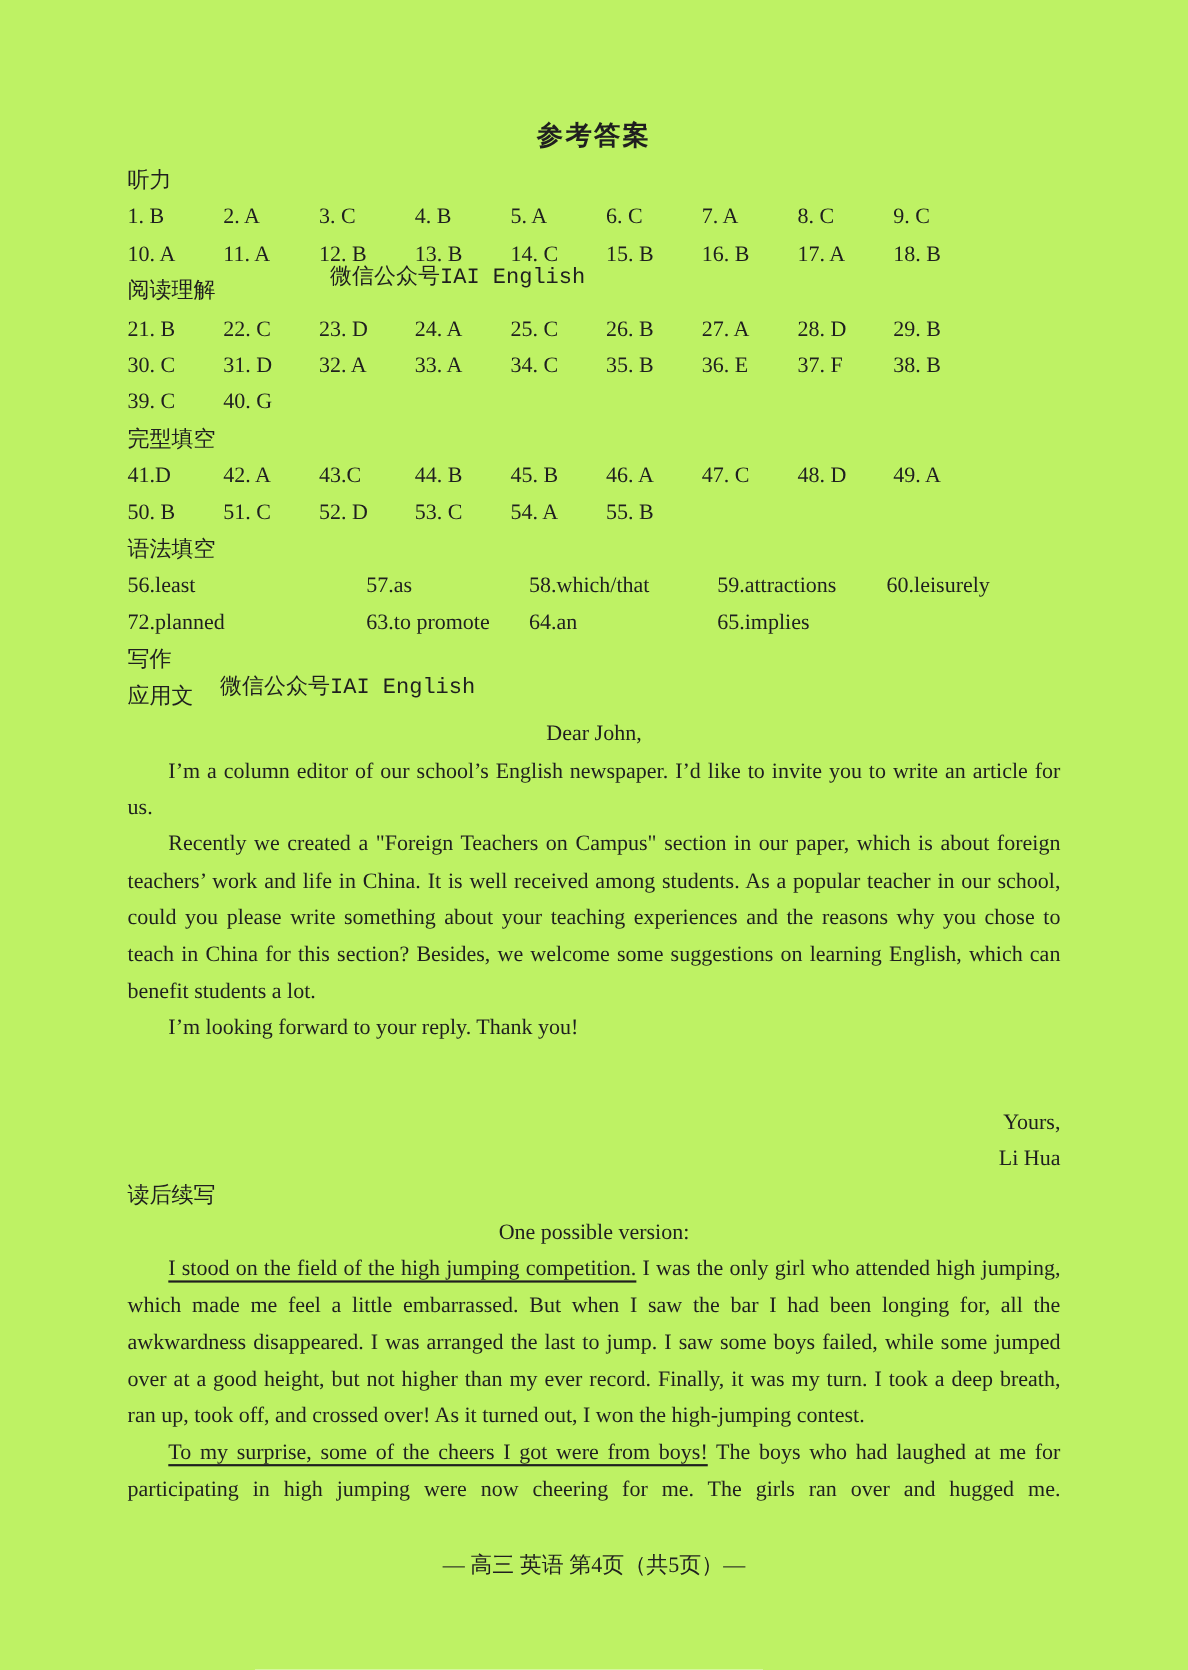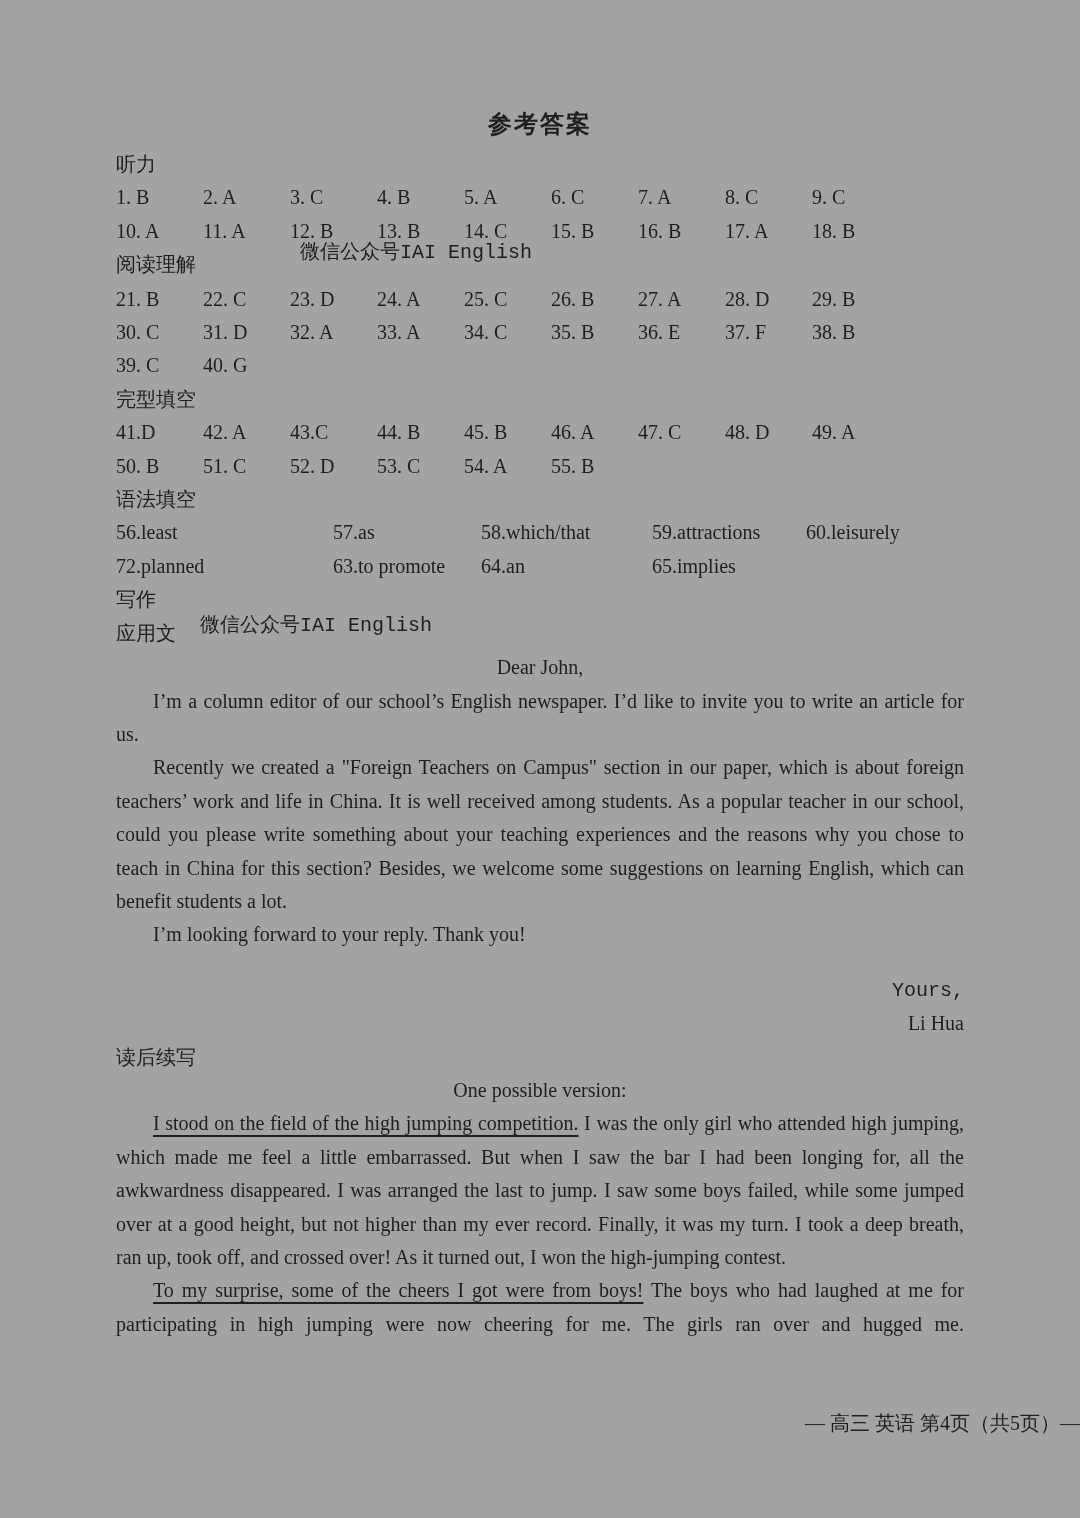--- a/index.html
+++ b/index.html
@@ -1,21 +1,21 @@
 <!DOCTYPE html>
 <html><head>
 <meta charset="utf-8">
 <style>
   * { margin: 0; padding: 0; box-sizing: border-box; }
   html, body { background: #ffffff; }
   .page {
     position: relative;
     width: 1080px;
     height: 1518px;
-    background: #a3a3a3;
+    background: #bef264;
     color: #1f1f1f;
     font-family: "Liberation Serif", "DejaVu Serif", serif;
     font-size: 20px;
     padding: 106px 116px 0 116px;
     overflow: hidden;
   }
   .title {
     font-size: 24px;
     font-weight: 700;
     text-align: center;
@@ -47,33 +47,33 @@
   .para {
     line-height: 33.4px;
     text-indent: 37px;
     text-align: justify;
   }
   .no-indent { text-indent: 0; text-align: center; }
   .right-line {
     line-height: 33.4px;
     text-align: right;
   }
-  .closing-gap { margin-top: 22px; font-family: Liberation Mono, monospace; }
+  .closing-gap { margin-top: 52px; }
   .stretch-last { text-align-last: justify; }
   .ul {
     text-decoration: underline;
     text-underline-offset: 5px;
     text-decoration-thickness: 1.5px;
   }
   .footer {
     position: absolute;
     left: 0;
     right: 0;
     top: 1407px;
-    text-align: right;
+    text-align: center;
     line-height: 33.4px;
     font-size: 20px;
   }
 </style>
 </head>
 <body>
 
 <div class="page">
 
   <div class="title">参考答案</div>

